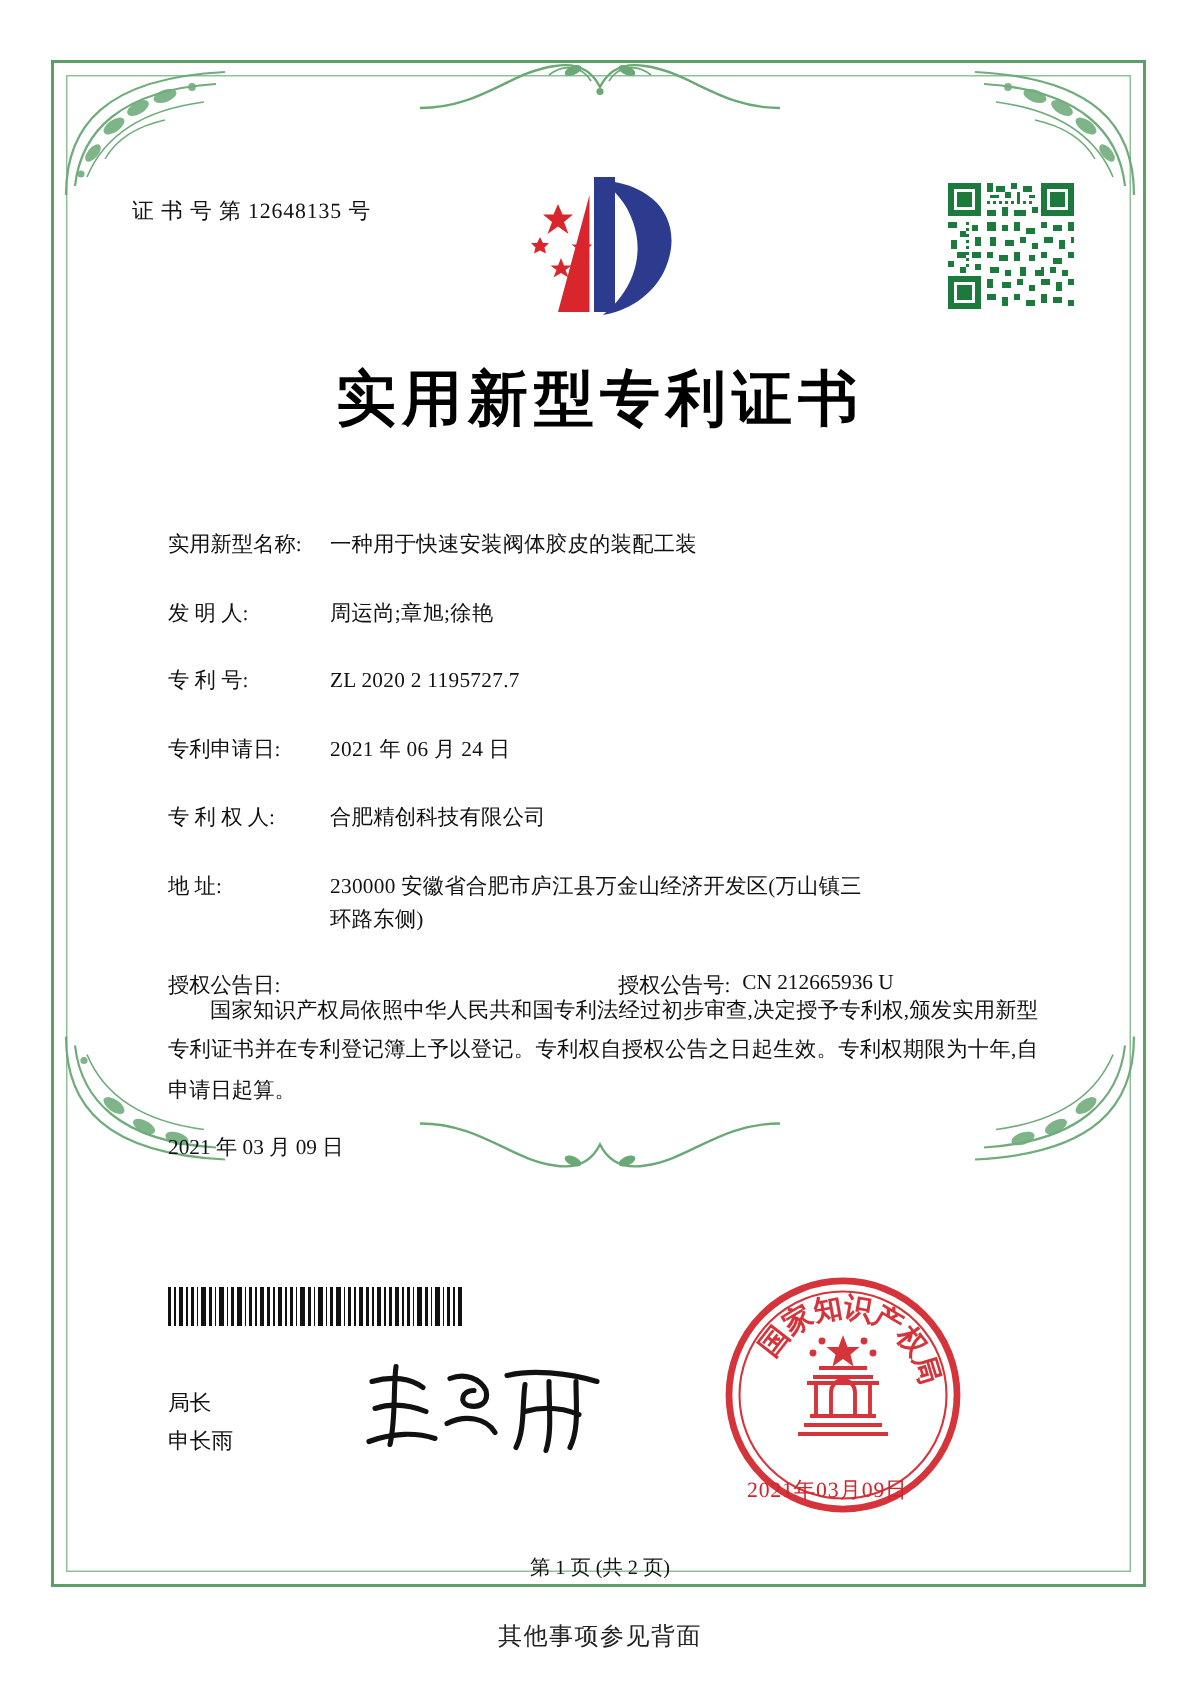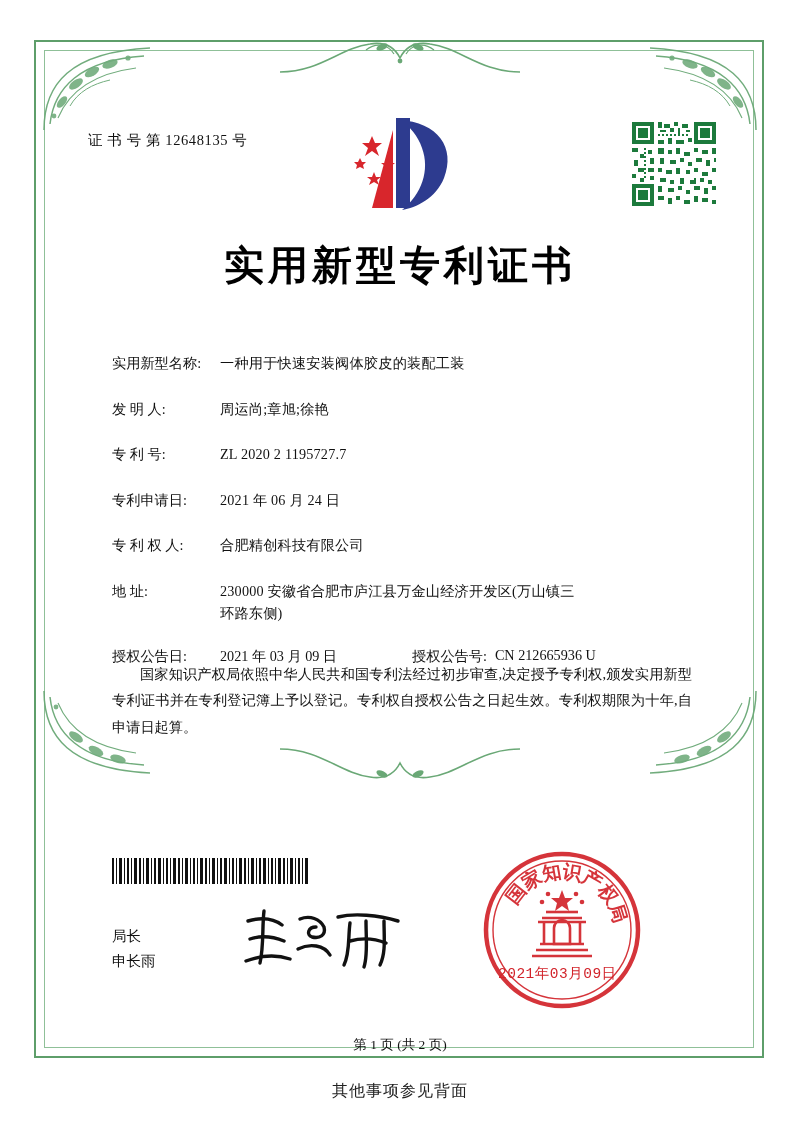--- a/index.html
+++ b/index.html
@@ -124,21 +124,21 @@
     flex: 1 1 auto;
     letter-spacing: 0.2px;
   }
   .fld .val .l2 { display: block; }
 
   .row-split {
     display: flex;
     margin-bottom: 16px;
     font-size: 14.2px;
   }
-  .row-split .seg1 { display: flex; width: 300px; }
+  .row-split .seg1 { display: flex; width: 300px; flex-direction: column; }
   .row-split .seg1 .lbl { width: 108px; flex: 0 0 108px; white-space: nowrap;}
   .row-split .seg2 { display: flex; }
   .row-split .seg2 .lbl { white-space: nowrap; margin-right: 8px; }
 
   
   .paras {
     position: absolute;
     left: 112px;
     top: 661px;
     width: 580px;
@@ -182,25 +182,24 @@
   .seal {
     position: absolute;
     left: 480px;
     top: 848px;
     width: 164px;
     height: 164px;
   }
   .seal-date {
     position: absolute;
     left: 498px;
-    top: 964px;
+    top: 984px;
     font-size: 14.5px;
     color: #d2232a;
     letter-spacing: 0.5px;
-    font-family: Liberation Mono, monospace;
   }
 
   
   .page-no {
     position: absolute;
     left: 0; right: 0;
     top: 1036px;
     text-align: center;
     font-size: 13.5px;
     color: #111;

